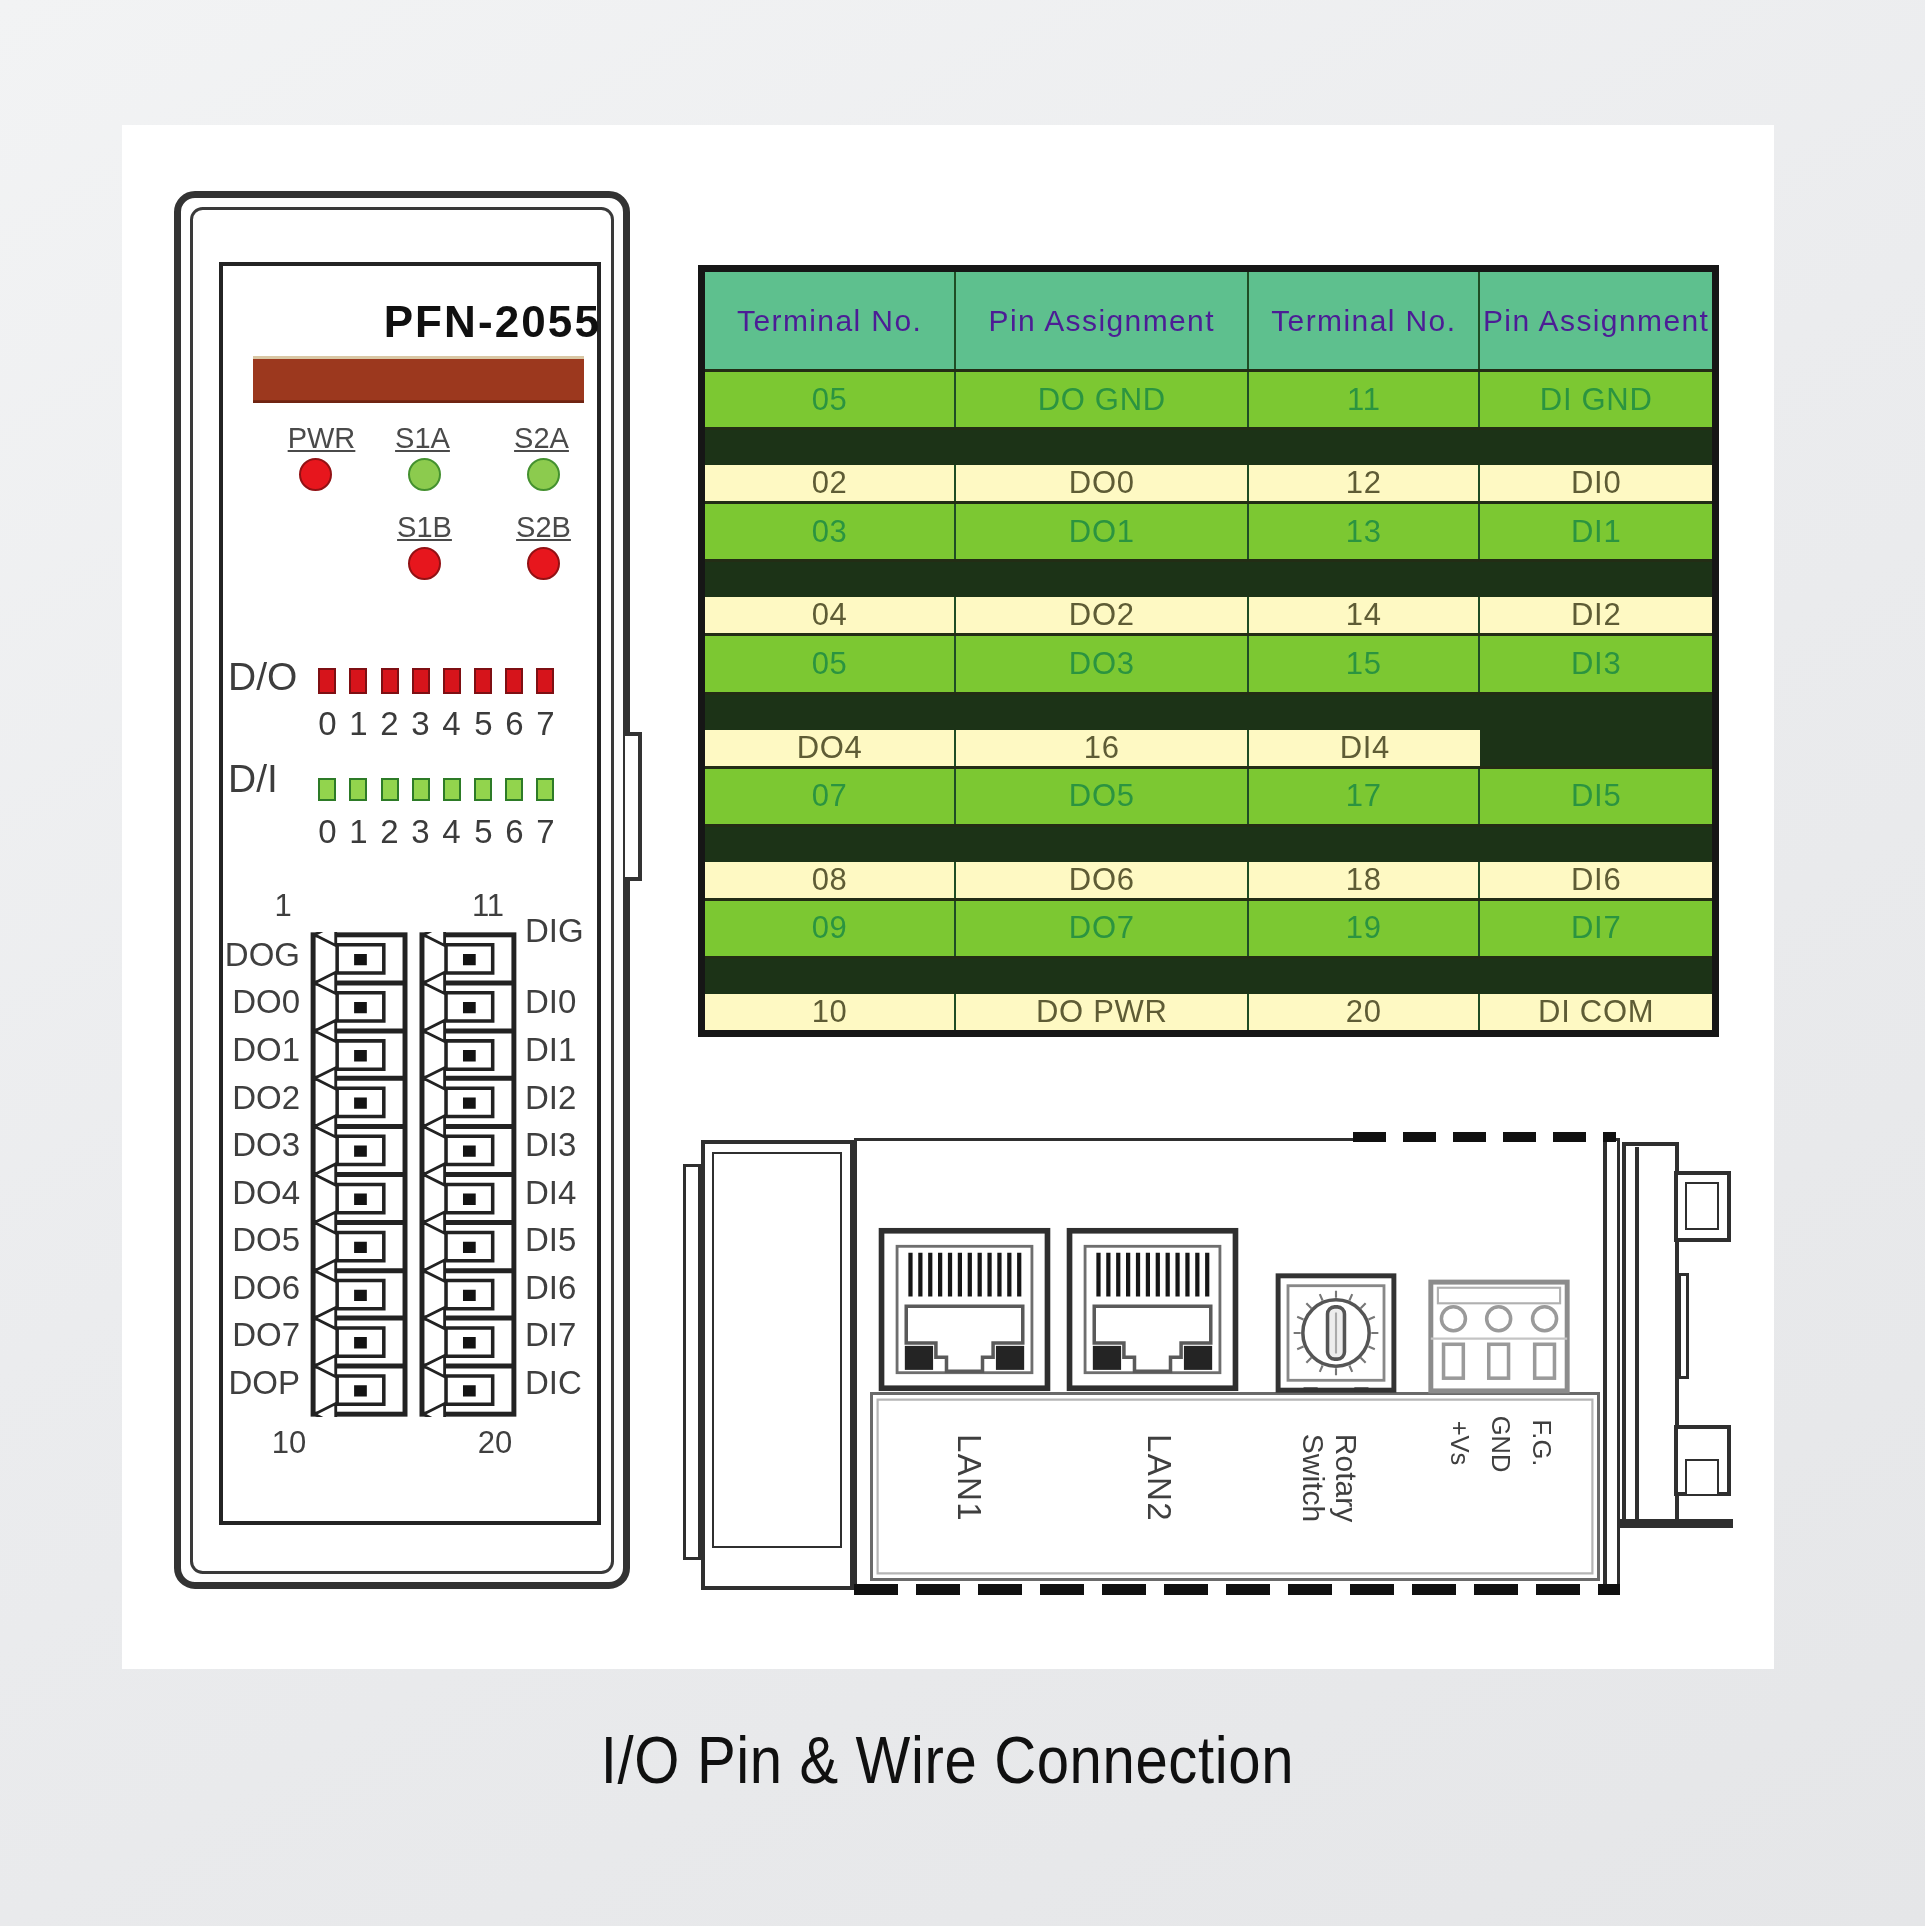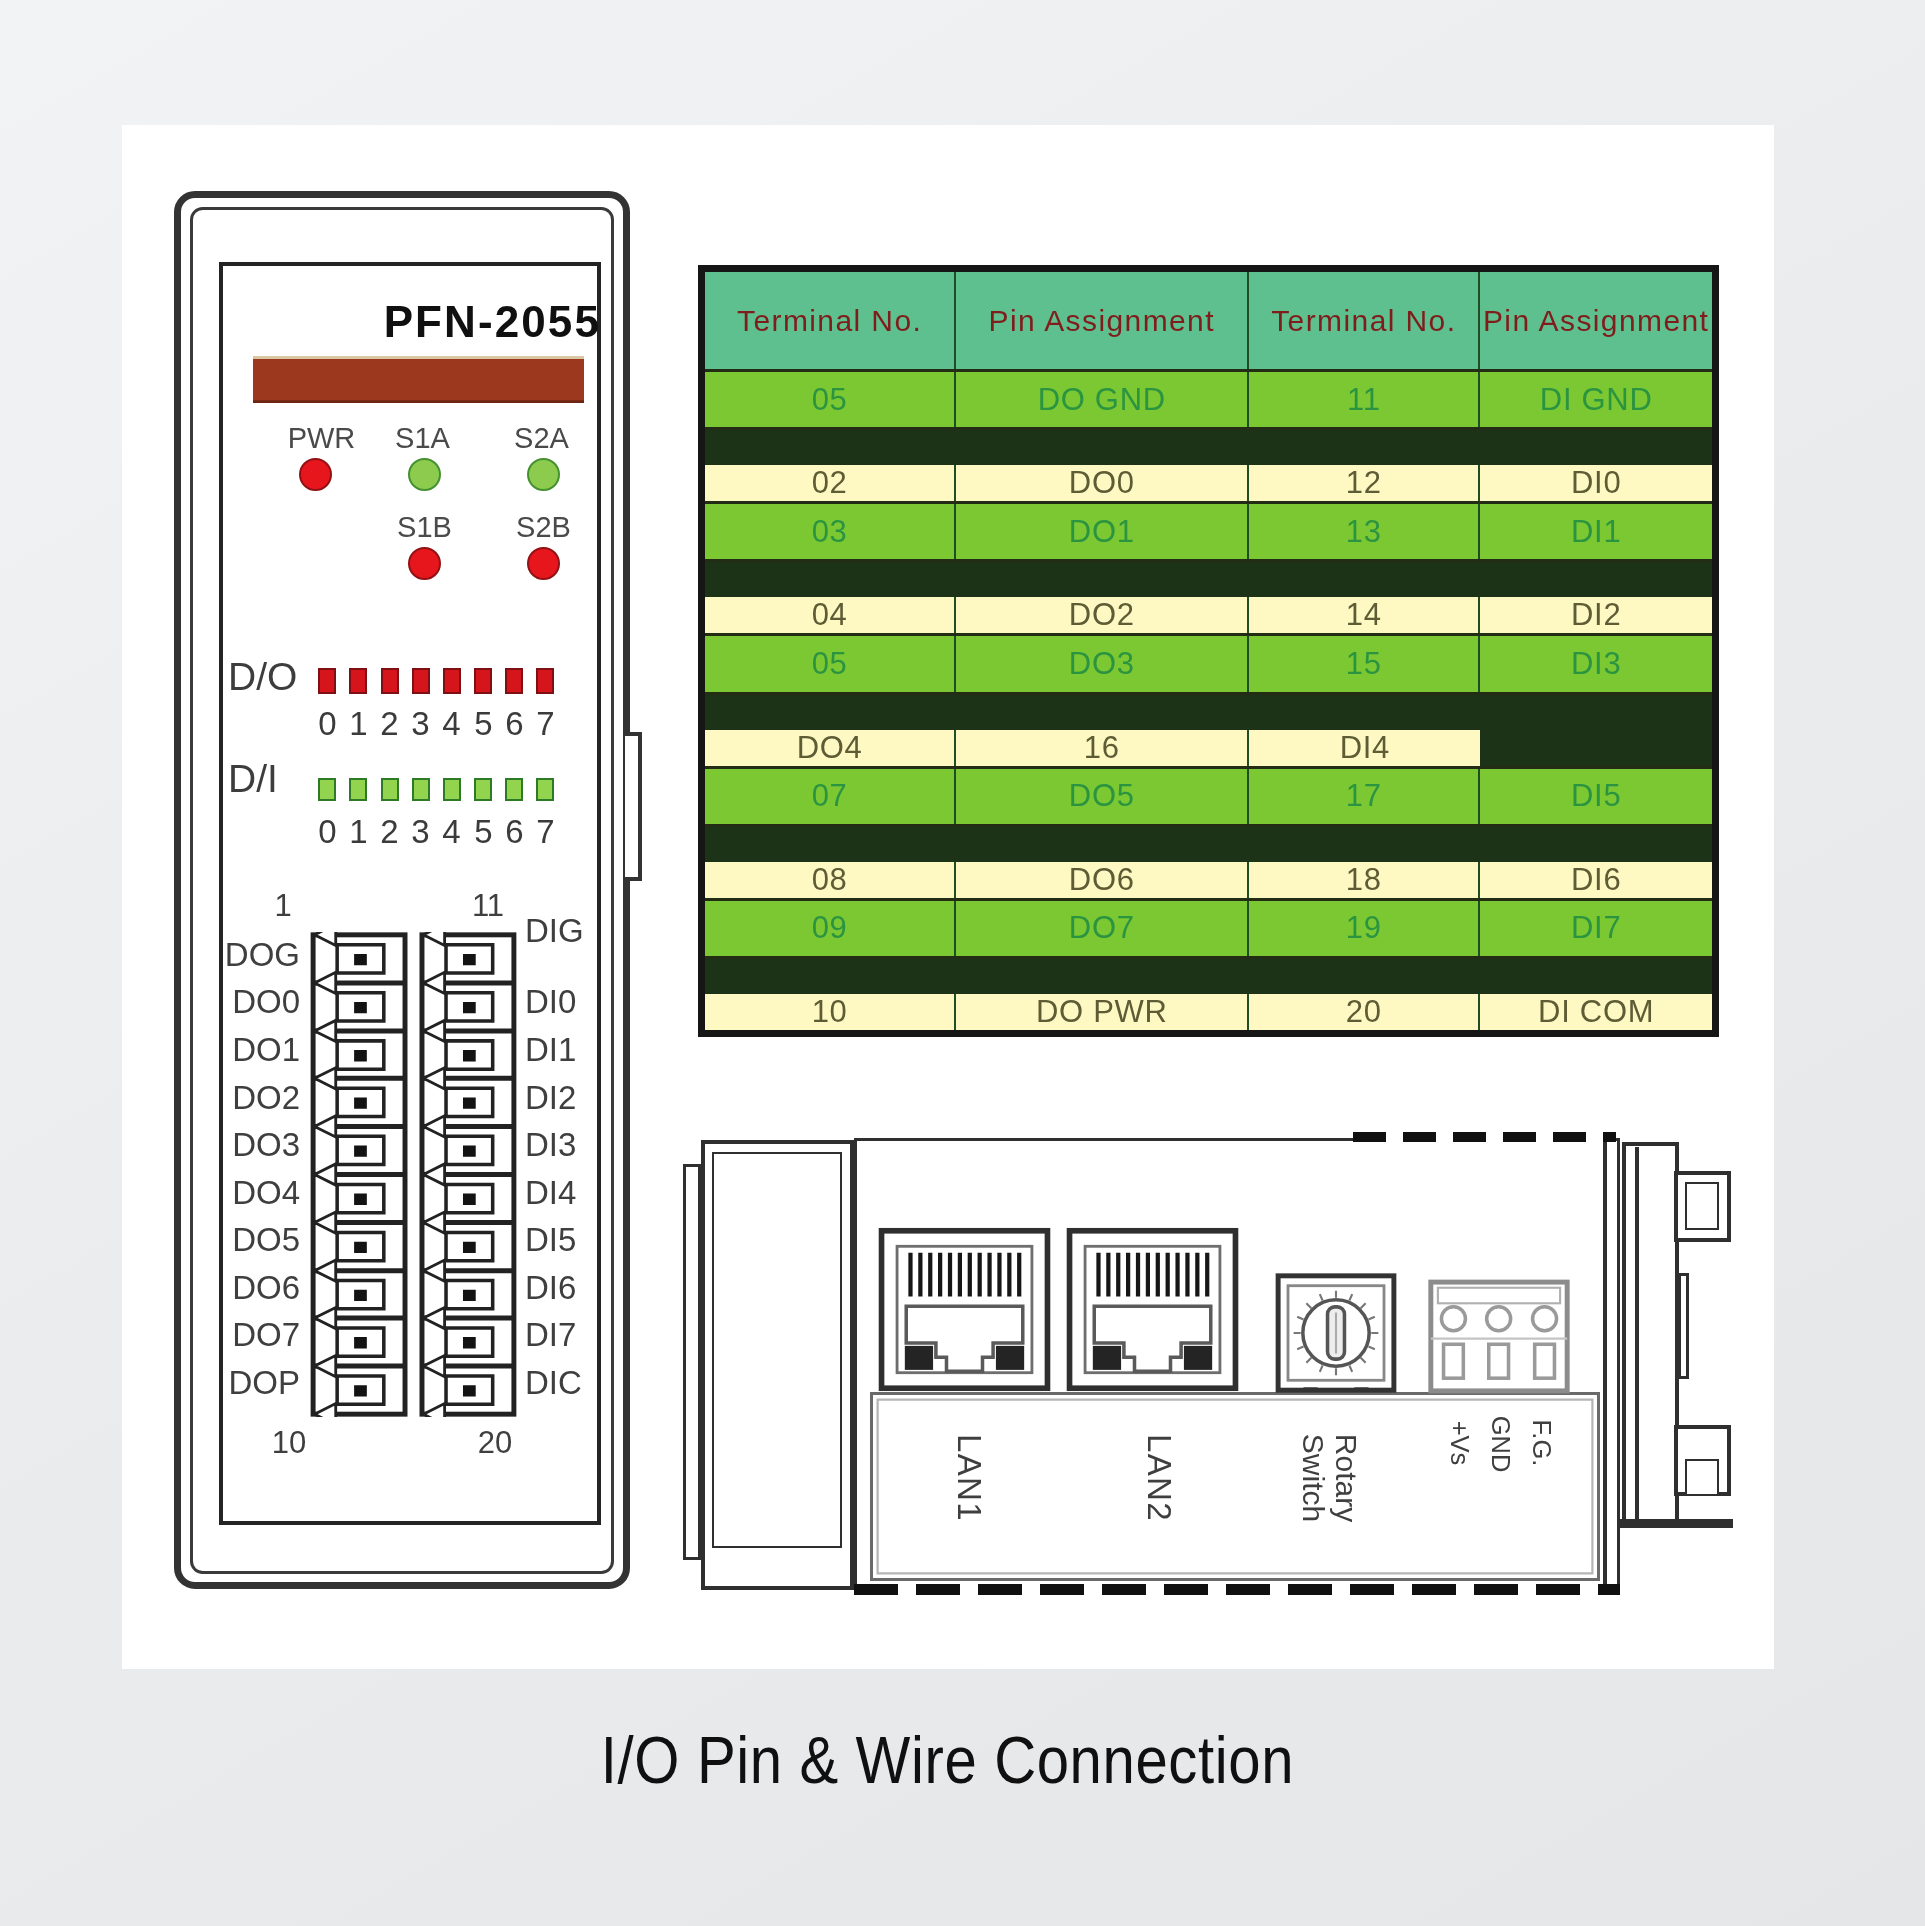--- a/index.html
+++ b/index.html
@@ -16,21 +16,21 @@
   .case-outer { left:174px; top:191px; width:456px; height:1398px; border:7px solid #333; border-radius:21px; background:#fff; }
   .case-inner { left:190px; top:207px; width:424px; height:1367px; border:3.5px solid #3a3a3a; border-radius:12.7px; }
   .side-tab   { left:625px; top:732px; width:17px; height:149px; border:4.2px solid #333; border-left:none; background:#fff; }
   .panel      { left:219px; top:262px; width:382px; height:1263px; border:4.2px solid #242424; }
 
   .model { left:219px; top:297px; width:382px; text-align:right; font-size:44px; font-weight:bold;
            letter-spacing:2.1px; color:#101010; }
   .brown-bar { left:253px; top:356px; width:331px; height:47px; background:#9c381e;
                border-top:3.5px solid #d9c7a4; box-shadow:inset 0 -2.8px 0 #6f2412; }
 
-  .lbl { width:99px; text-align:center; font-size:29px; color:#4a4a4a; }
+  .lbl { width:99px; text-align:center; font-size:29px; color:#4a4a4a;text-decoration:underline; }
   .led { width:33px; height:33px; border-radius:50%; }
   .led.red   { background:#e7161d; border:2.8px solid #921114; }
   .led.green { background:#8ccb4e; border:2.8px solid #44912f; }
 
   .io-lbl { font-size:39px; color:#3d3d3d; }
   .sqr { width:18.4px; }
   .sqr.red   { height:25.5px; background:#d6141b; border:2.8px solid #7e0f13; }
   .sqr.green { height:22.6px; background:#92d44d; border:2.8px solid #2d7b27; }
   .chnum { width:31px; text-align:center; font-size:33px; color:#3b3b3b; }
 
@@ -39,21 +39,21 @@
   .cnum { width:64px; text-align:center; font-size:31px; color:#3f3f3f; }
 
   
   .ptable { left:698px; top:265px; width:1021px; height:772px; display:grid;
             grid-template-rows:100px repeat(10,1fr); border:7px solid #161616; background:#1c3317; }
   .trow { display:grid; grid-template-columns:360fr 420fr 331fr 332fr; border-bottom:3.5px solid #232d15; }
   .trow:last-child { border-bottom:none; }
   .tcell { display:flex; align-items:center; justify-content:center; font-size:31px; letter-spacing:0.7px;
            border-right:2.8px solid #1f4d25; }
   .tcell:last-child { border-right:none; }
-  .hrow  .tcell { background:#5ec08e; color:#7f1d1d; font-size:30px; letter-spacing:1.4px; }
+  .hrow  .tcell { background:#5ec08e; color:#4c1d95; font-size:30px; letter-spacing:1.4px; }
   .green .tcell { background:#7cc832; color:#2b9440; }
   .yellow .tcell{ background:#fef9c3; color:#5e5c35;margin-top:35px; }
 
   
   .line6 { border:4.2px solid #2f2f2f; background:#fff; }
   .line5 { border:3.5px solid #2f2f2f; background:#fff; }
   .line4 { border:2.8px solid #2f2f2f; background:#fff; }
   .flange-outer { left:701px;  top:1140px; width:153px; height:450px; }
   .flange-inner { left:712px; top:1152px; width:130px; height:396px; }
   .flange-tab   { left:683px;  top:1164px; width:18.4px;  height:396px; }

